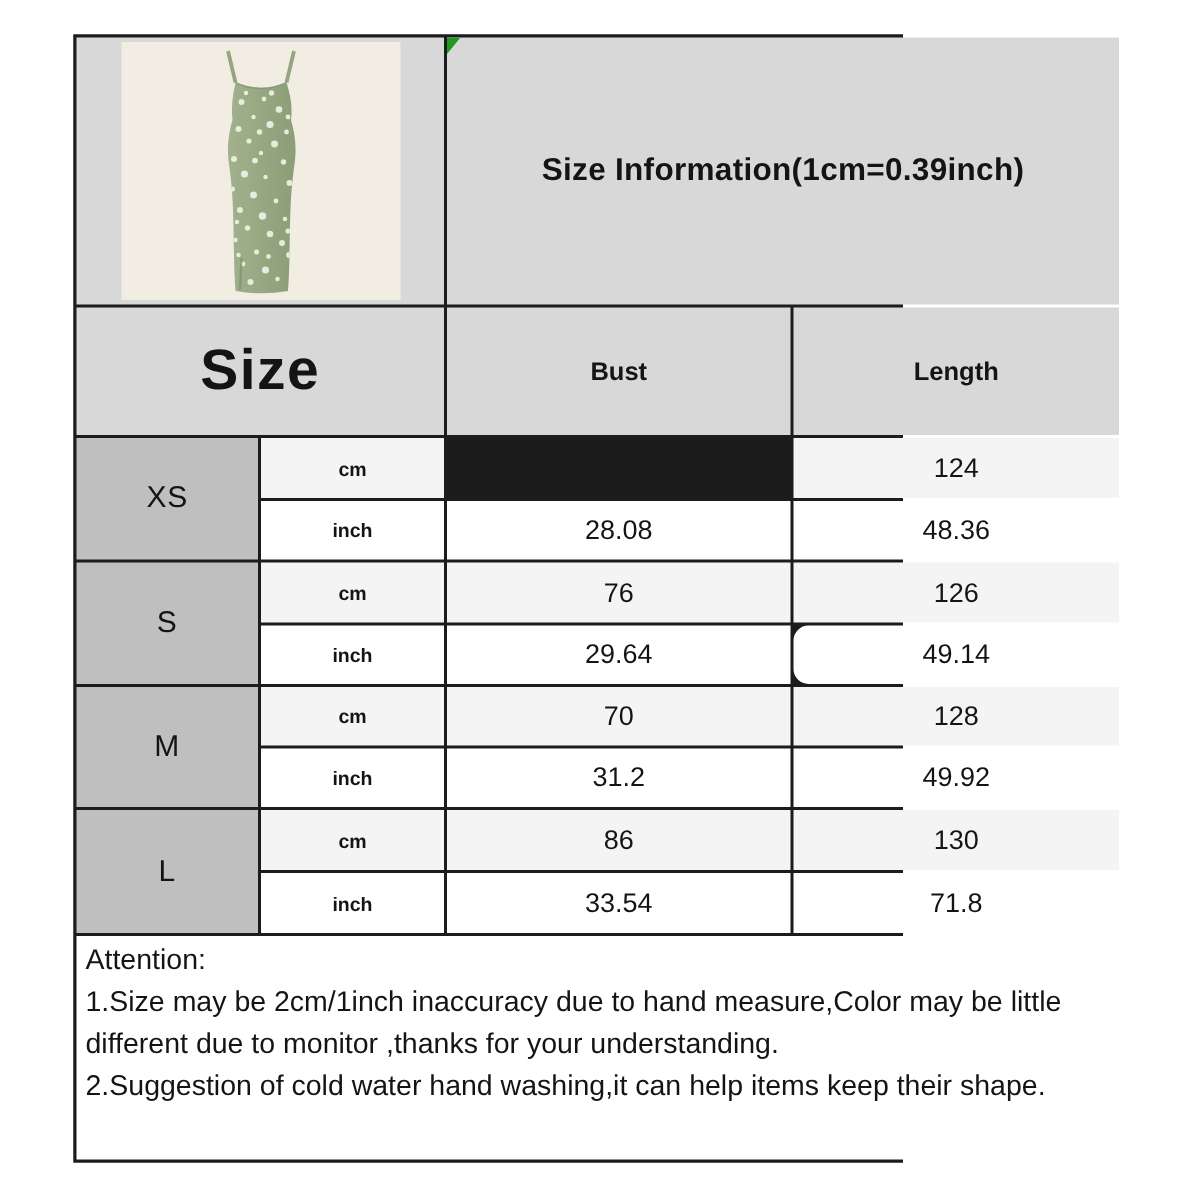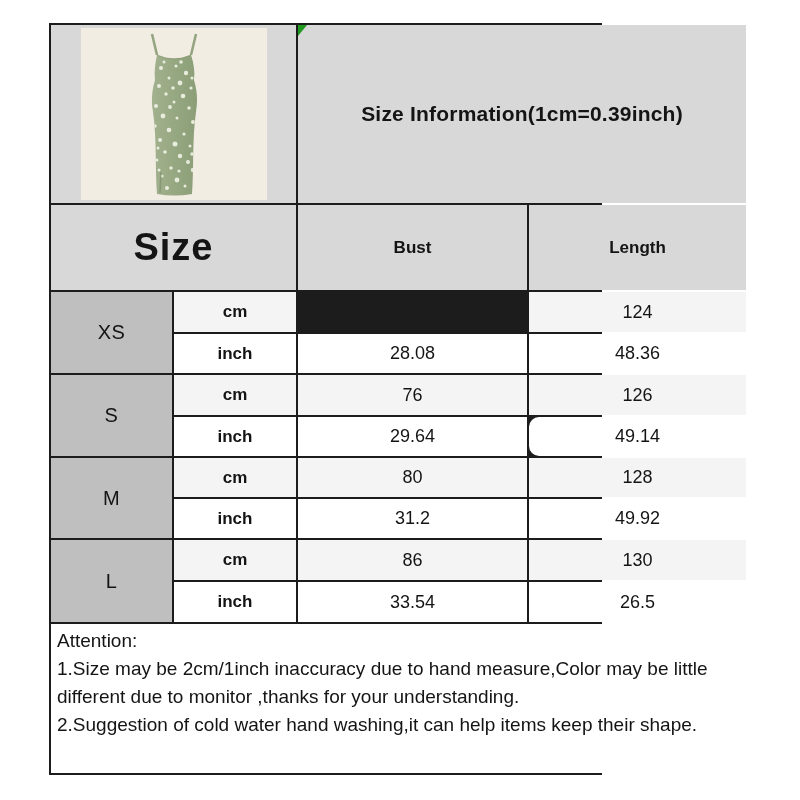--- a/index.html
+++ b/index.html
@@ -60,21 +60,21 @@
     display: flex;
     align-items: center;
     justify-content: center;
   }
 
   .size-header-cell { grid-column: 1 / span 2; grid-row: 2; }
   .size-header-text { font-size: 38px; font-weight: bold; letter-spacing: 1px; }
   .measure-header-text { font-size: 17px; font-weight: bold; }
 
   .size-label-text { font-size: 20px; font-weight: normal; letter-spacing: 0.5px; }
-  .unit-text  { font-size: 17px; font-weight: bold; }
+  .unit-text  { font-size: 13px; font-weight: bold; }
   .value-text { font-size: 18px; font-weight: 400; }
 
   .attention-cell {
     grid-column: 1 / -1;
     grid-row: 11;
     background: #ffffff;
     display: block;
     padding: 3px 6px;
     box-sizing: border-box;
   }
@@ -223,21 +223,21 @@
     <span class="value-text">49.14</span>
   </div>
 
   <div class="cell bg-size" style="grid-column:1; grid-row:7 / span 2;">
     <span class="size-label-text">M</span>
   </div>
   <div class="cell bg-cm" style="grid-column:2; grid-row:7;">
     <span class="unit-text">cm</span>
   </div>
   <div class="cell bg-cm" style="grid-column:3; grid-row:7;">
-    <span class="value-text">80</span>
+    <span class="value-text">70</span>
   </div>
   <div class="cell bg-cm" style="grid-column:4; grid-row:7;">
     <span class="value-text">128</span>
   </div>
   <div class="cell bg-inch" style="grid-column:2; grid-row:8;">
     <span class="unit-text">inch</span>
   </div>
   <div class="cell bg-inch" style="grid-column:3; grid-row:8;">
     <span class="value-text">31.2</span>
   </div>
@@ -257,21 +257,21 @@
   <div class="cell bg-cm" style="grid-column:4; grid-row:9;">
     <span class="value-text">130</span>
   </div>
   <div class="cell bg-inch" style="grid-column:2; grid-row:10;">
     <span class="unit-text">inch</span>
   </div>
   <div class="cell bg-inch" style="grid-column:3; grid-row:10;">
     <span class="value-text">33.54</span>
   </div>
   <div class="cell bg-inch" style="grid-column:4; grid-row:10;">
-    <span class="value-text">26.5</span>
+    <span class="value-text">71.8</span>
   </div>
 
   <div class="attention-cell">
     <p>Attention:</p>
     <p>1.Size may be 2cm/1inch inaccuracy due to hand measure,Color may be little different due to monitor ,thanks for your understanding.</p>
     <p>2.Suggestion of cold water hand washing,it can help items keep their shape.</p>
   </div>
 
 </div>
 

